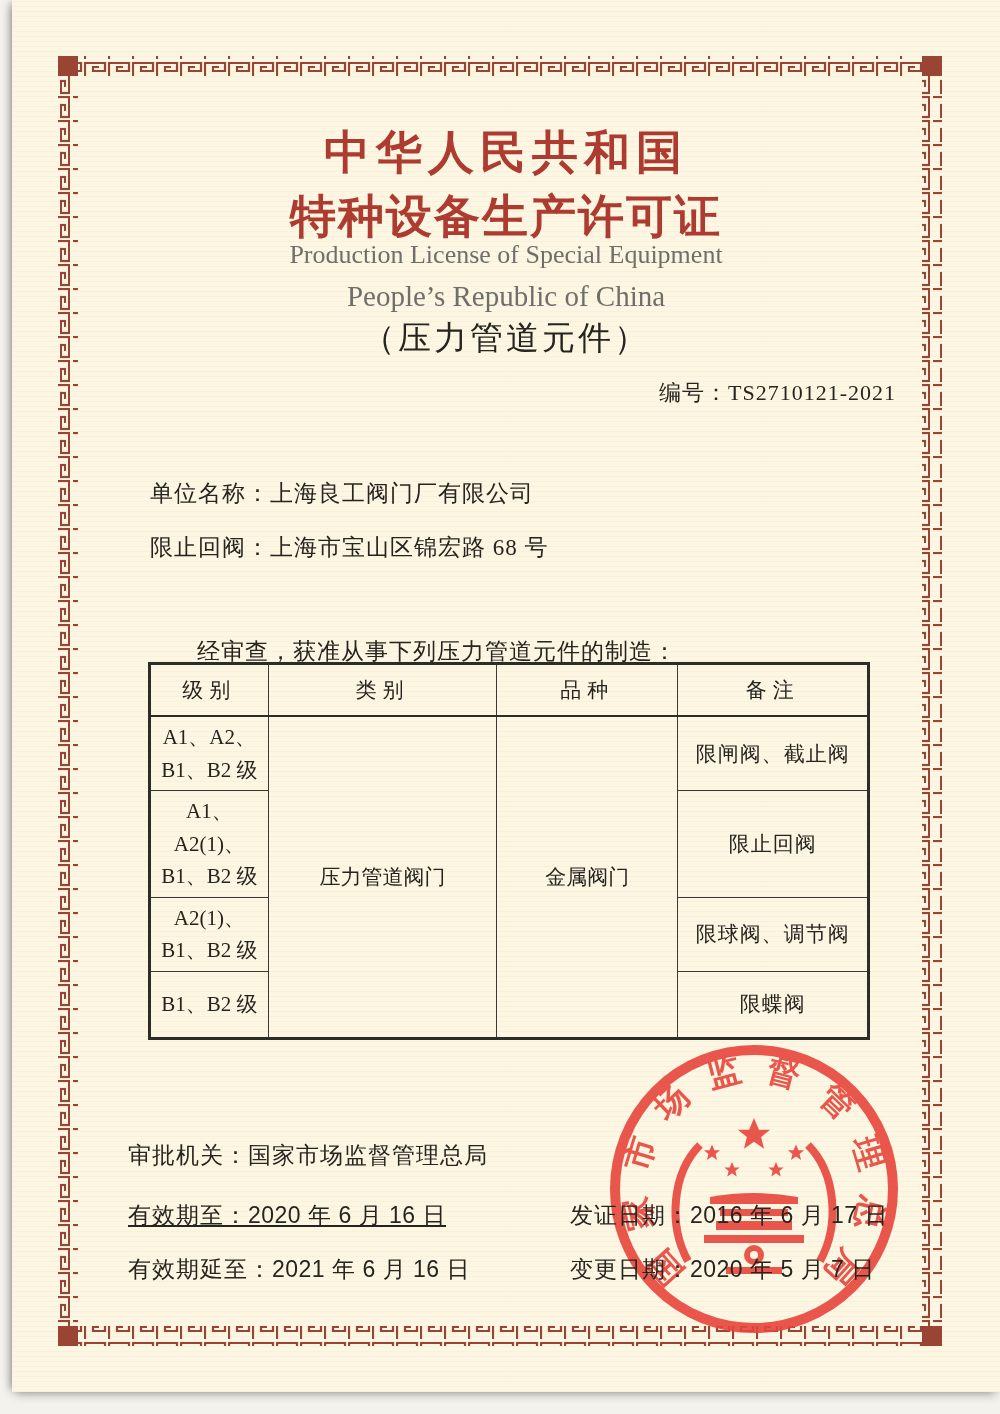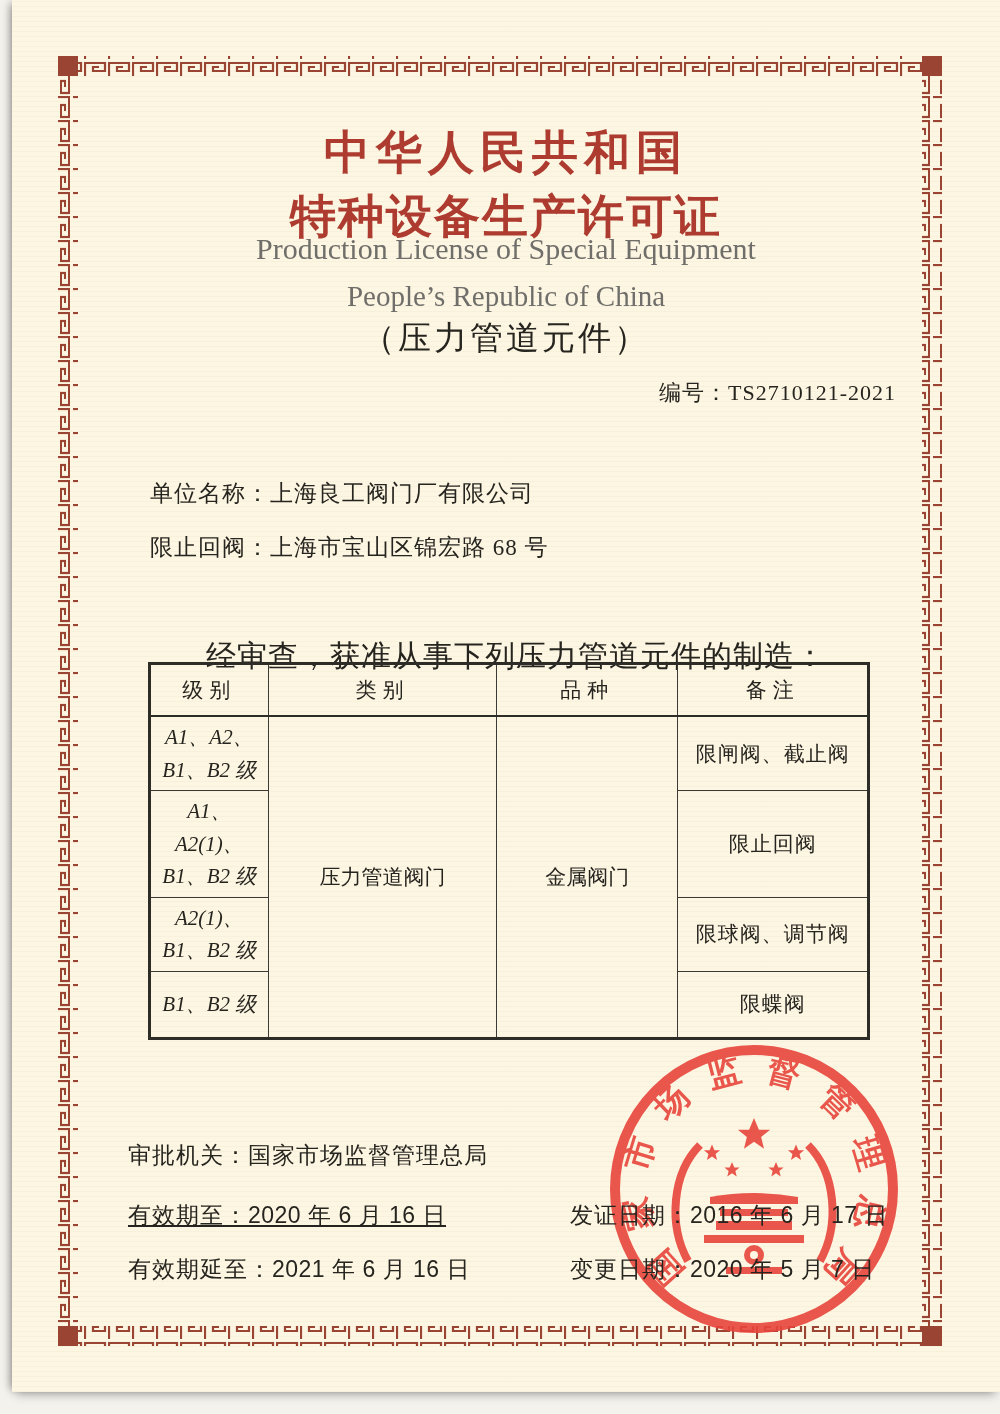--- a/index.html
+++ b/index.html
@@ -7,36 +7,36 @@
   .page{position:absolute;left:12px;top:0;width:988px;height:1392px;
     background:#fcf6e2;
     background-image:repeating-linear-gradient(0deg, rgba(120,100,60,.035) 0 1px, transparent 1px 5px);
     box-shadow:-5px 0 8px -3px rgba(0,0,0,.35), 0 6px 10px -4px rgba(0,0,0,.3);}
   .abs{position:absolute;}
   .ctr{left:0;right:0;text-align:center;}
   .t-cn{color:#ae3b30;font-weight:bold;}
   .title1{top:122px;font-size:46px;letter-spacing:6px;}
   .title2{top:186px;font-size:46px;letter-spacing:2px;}
   .t-en{color:#6f6e6a;}
-  .en1{top:232px;font-size:30px;}
+  .en1{top:240px;font-size:26px;}
   .en2{top:280px;font-size:29px;}
   .subcat{top:316px;font-size:33px;color:#26241f;letter-spacing:3px;
     font-family:"Liberation Sans","DejaVu Sans",sans-serif;font-weight:500;}
   .serial{top:378px;right:104px;font-size:22px;color:#26241f;letter-spacing:1px;}
   .fieldline{font-size:23px;color:#26241f;letter-spacing:1px;}
   .f-name{left:138px;top:478px;}
   .f-addr{left:138px;top:532px;}
-  .intro{left:194px;top:636px;font-size:30px;color:#26241f;letter-spacing:1px;font-family:Liberation Serif, serif;}
+  .intro{left:185px;top:636px;font-size:23px;color:#26241f;letter-spacing:1px;font-family:Liberation Serif, serif;}
   .lic-table{position:absolute;left:136px;top:662px;width:722px;border-collapse:collapse;
     table-layout:fixed;font-size:21px;color:#26241f;}
   .lic-table th,.lic-table td{border:1.5px solid #3c3a34;font-weight:normal;
     vertical-align:middle;text-align:center;padding:4px 6px;}
   .lic-table{border:3px solid #2e2c27;}
   .lic-table tr.hdr th{border-bottom:2.5px solid #2e2c27;height:42px;letter-spacing:6px;}
-  .cell-level{white-space:pre-line;line-height:1.55;font-style:italic;}
+  .cell-level{white-space:pre-line;line-height:1.55;}
   .cell-remark{text-align:left;padding-left:16px;letter-spacing:1px;margin-top:28px;}
   .footer-row{font-size:23px;color:#26241f;letter-spacing:1px;z-index:3;}
   .fl1{left:116px;top:1140px;}
   .fl2{left:116px;top:1200px;text-decoration:underline;}
   .fl3{left:116px;top:1254px;}
   .fr1{left:558px;top:1200px;}
   .fr2{left:558px;top:1254px;}
   .val-sans{font-family:"Liberation Sans","DejaVu Sans",sans-serif;letter-spacing:.5px;}
   .seal{left:592px;top:1039px;width:300px;height:300px;z-index:2;opacity:.9;}
   .frame{left:0;top:0;z-index:1;}

